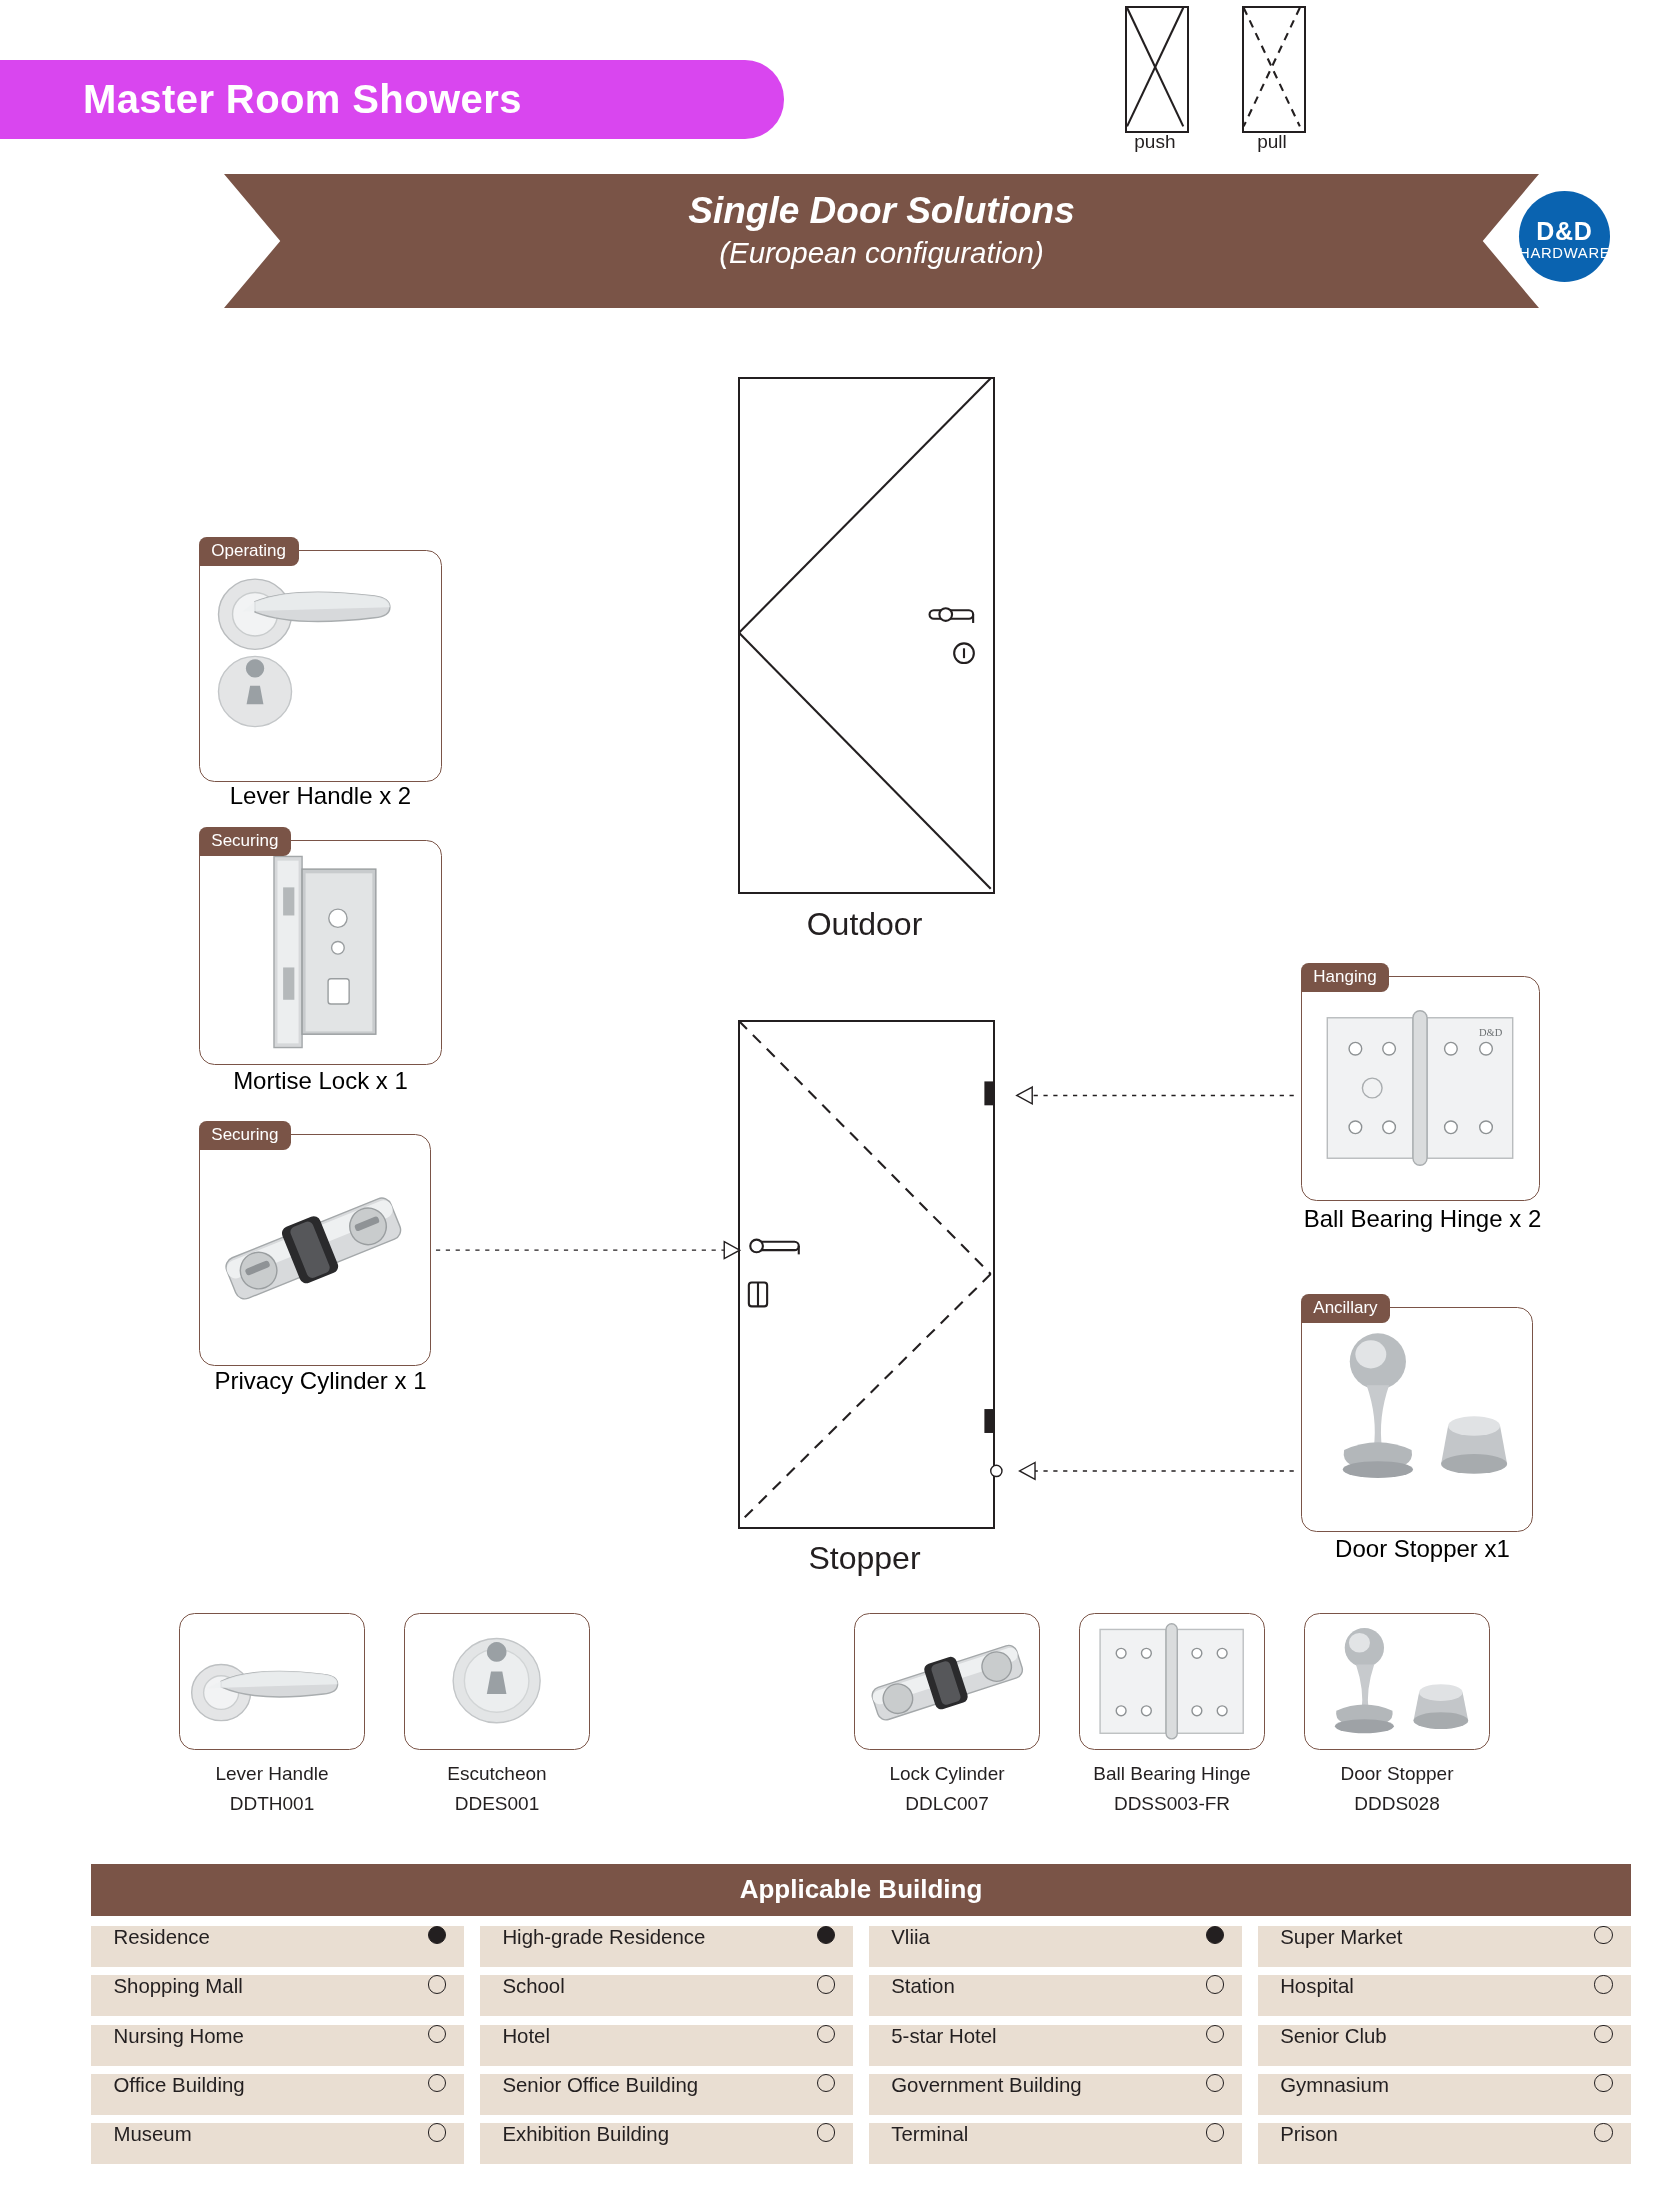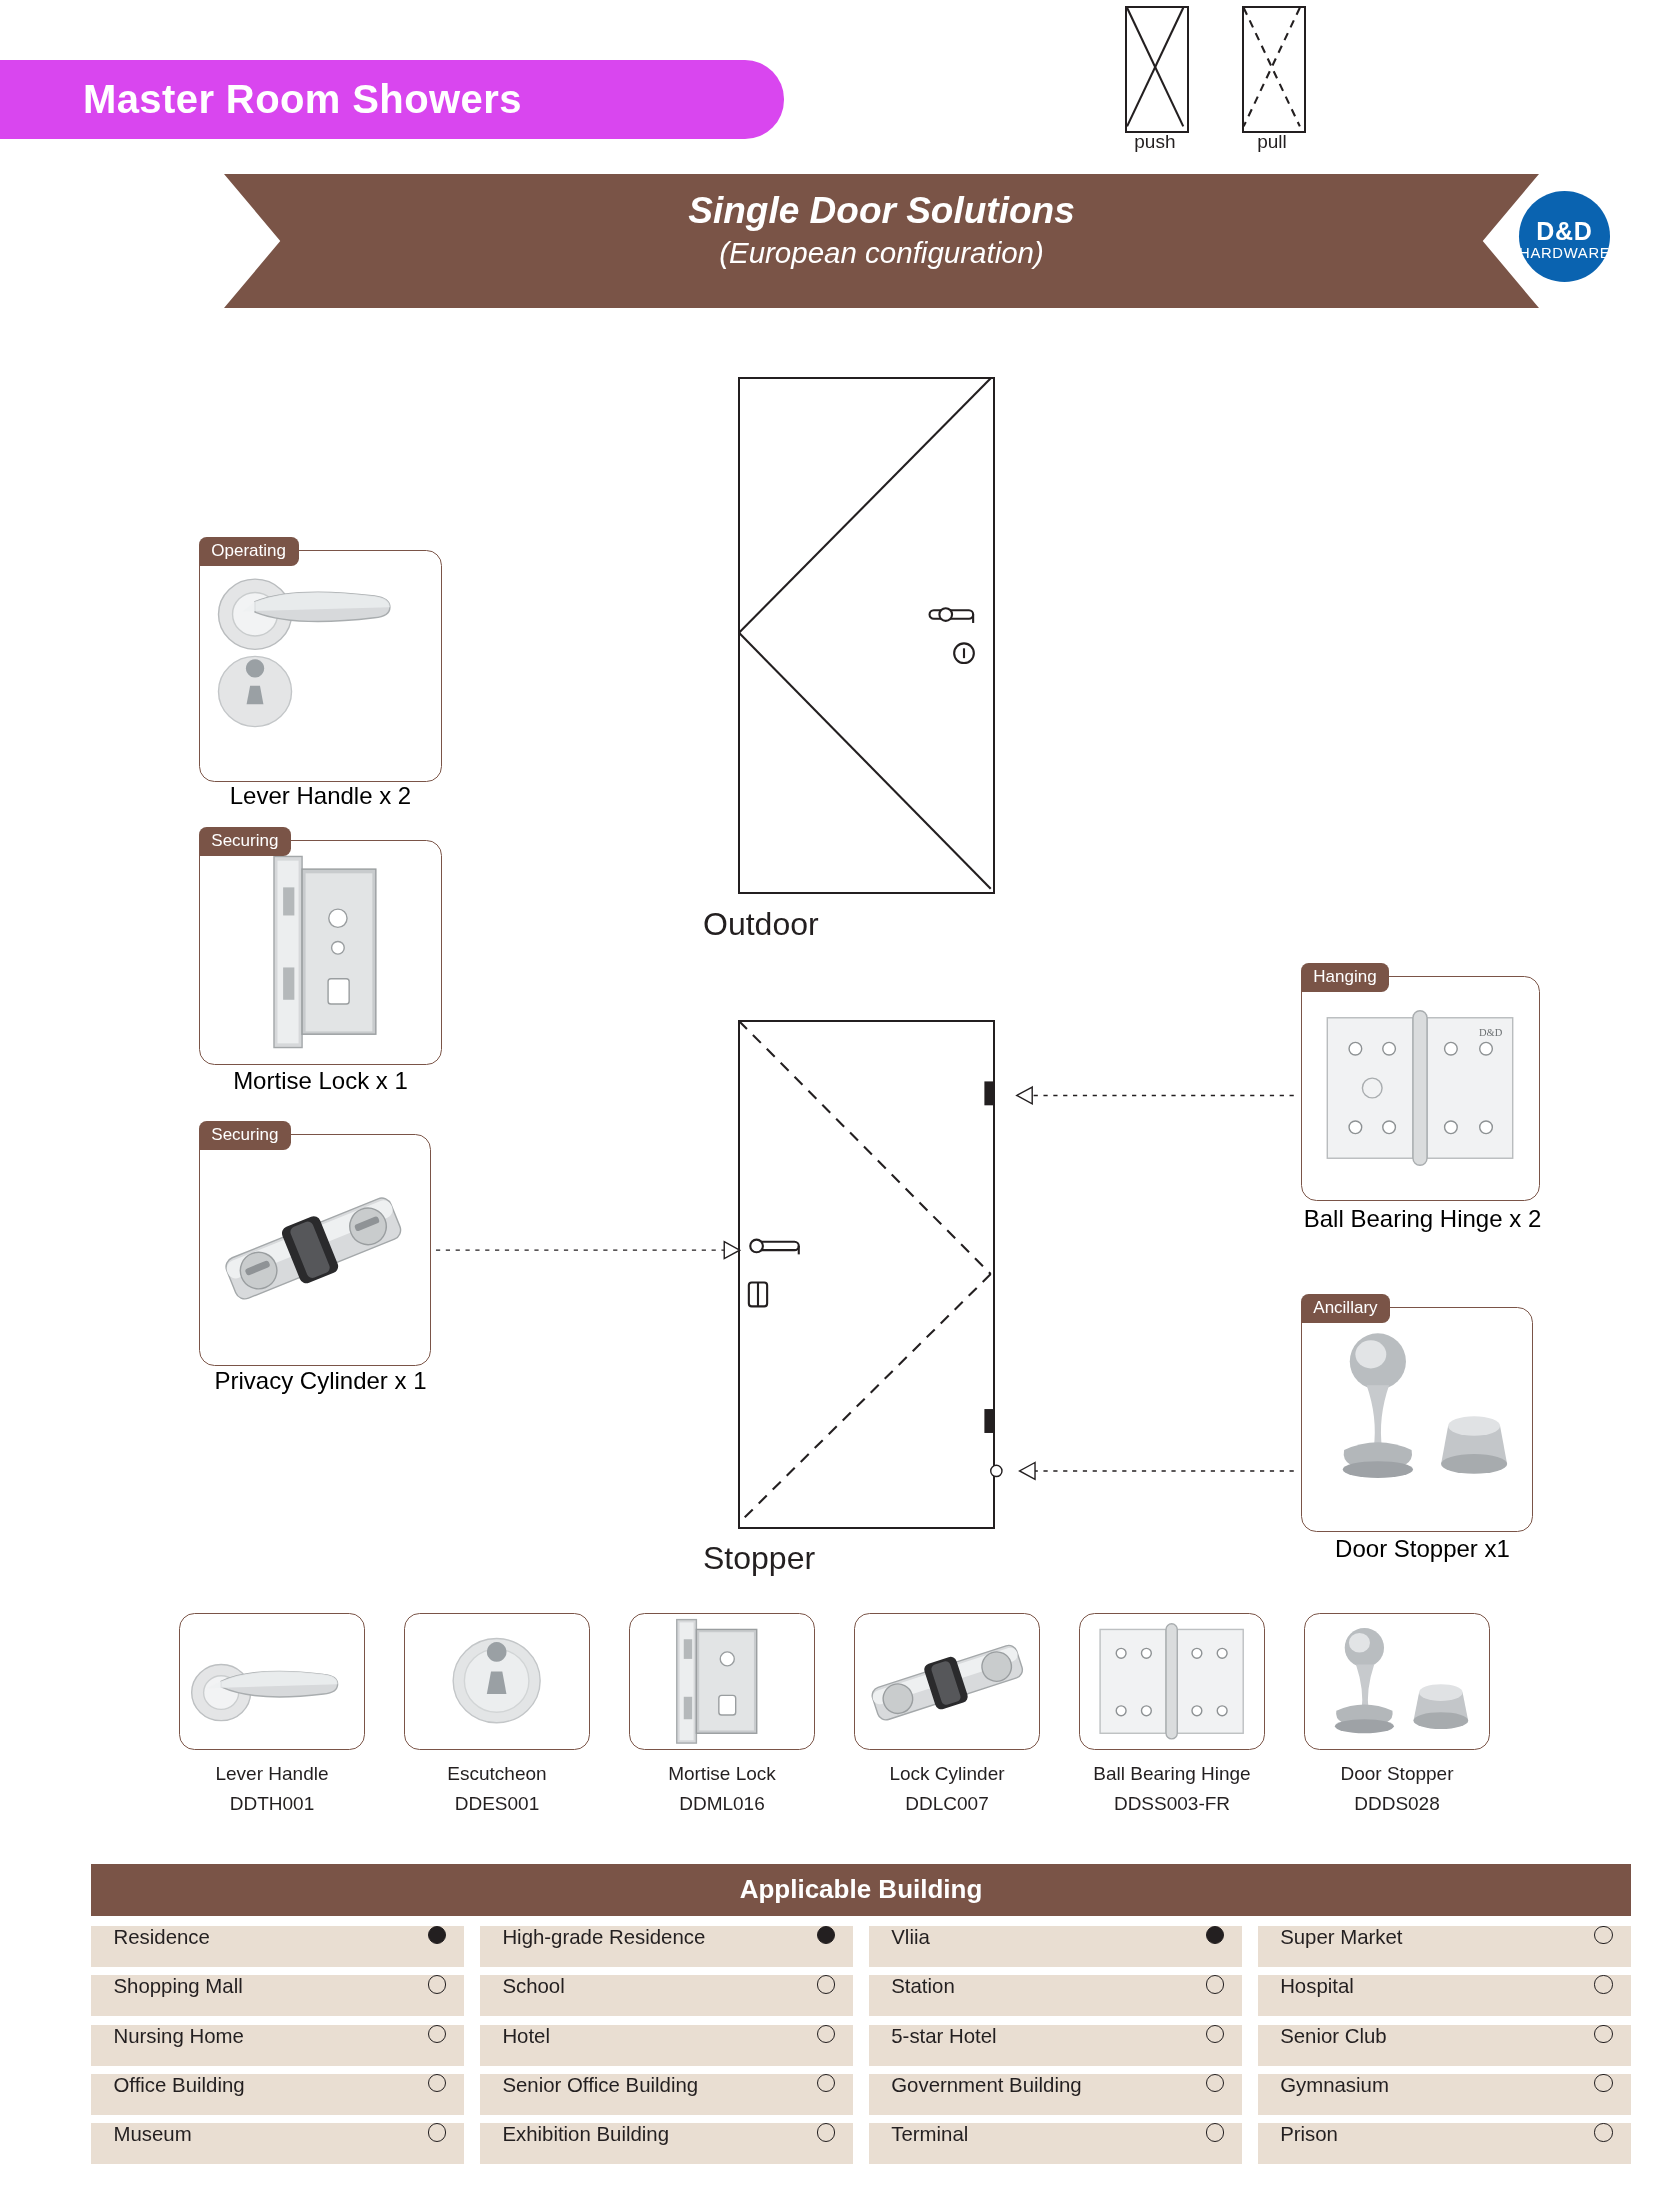--- a/index.html
+++ b/index.html
@@ -130,21 +130,21 @@
     border: 2.1px solid #231f20;
     background: #ffffff;
   }
   #door-outdoor { left: 738px; top: 377px; width: 253px; height: 513px; }
   #door-indoor  { left: 738px; top: 1020px; width: 253px; height: 505px; }
 
   .door-caption {
     position: absolute;
     font-size: 32px;
     color: #231f20;
-    text-align: left;
+    text-align: center;
     width: 323px;
   }
   #caption-outdoor { left: 703px; top: 906px; }
   #caption-indoor  { left: 703px; top: 1540px; }
 
   
   .card {
     position: absolute;
     border: 1.4px solid #7a5447;
     border-radius: 15.5px;
@@ -448,36 +448,20 @@
         <ellipse cx="130" cy="95" rx="62" ry="60" fill="#e3e5e6" stroke="#c3c6c8" stroke-width="2"></ellipse>
         <ellipse cx="130" cy="95" rx="46" ry="45" fill="#eceeef" stroke="#d2d5d6" stroke-width="2"></ellipse>
         <path d="M130 68 a14 14 0 1 1 0.1 0 z" fill="#9aa0a4"></path>
         <path d="M122 82 h16 l6 32 h-28 z" fill="#9aa0a4"></path>
       </svg>
     </div>
     <div class="nm">Escutcheon</div>
     <div class="code">DDES001</div>
   </div>
 
-  <div class="strip-item" style="left:450px">
-    <div class="thumb">
-      <svg width="184" height="134" viewBox="0 0 261 191">
-        <rect x="66" y="8" width="28" height="176" fill="#d6d8da" stroke="#a7abad" stroke-width="2"></rect>
-        <rect x="70" y="12" width="20" height="168" fill="#eceeef"></rect>
-        <rect x="94" y="22" width="86" height="148" fill="#c8cbcd" stroke="#9a9ea0" stroke-width="2"></rect>
-        <rect x="98" y="26" width="78" height="140" fill="#e2e4e5"></rect>
-        <rect x="76" y="36" width="12" height="28" fill="#b4b8ba"></rect>
-        <rect x="76" y="118" width="12" height="32" fill="#b4b8ba"></rect>
-        <circle cx="138" cy="64" r="10" fill="#fff" stroke="#9a9ea0" stroke-width="2"></circle>
-        <rect x="126" y="116" width="24" height="28" rx="4" fill="#fff" stroke="#9a9ea0" stroke-width="2"></rect>
-      </svg>
-    </div>
-    <div class="nm">Mortise Lock</div>
-    <div class="code">DDML016</div>
-  </div>
 
   <div class="strip-item" style="left:675px">
     <div class="thumb">
       <svg width="184" height="134" viewBox="0 0 261 191">
         <g transform="rotate(-18 130 95)">
           <rect x="22" y="74" width="216" height="48" rx="12" fill="#d8dadc" stroke="#a4a8aa" stroke-width="2"></rect>
           <rect x="22" y="78" width="216" height="20" rx="10" fill="#eef0f1"></rect>
           <rect x="104" y="64" width="48" height="68" rx="9" fill="#2a2a2c"></rect>
           <rect x="114" y="68" width="28" height="60" rx="7" fill="#56575a"></rect>
           <circle cx="56" cy="98" r="21" fill="#c9cccd" stroke="#9a9ea0" stroke-width="2"></circle>

